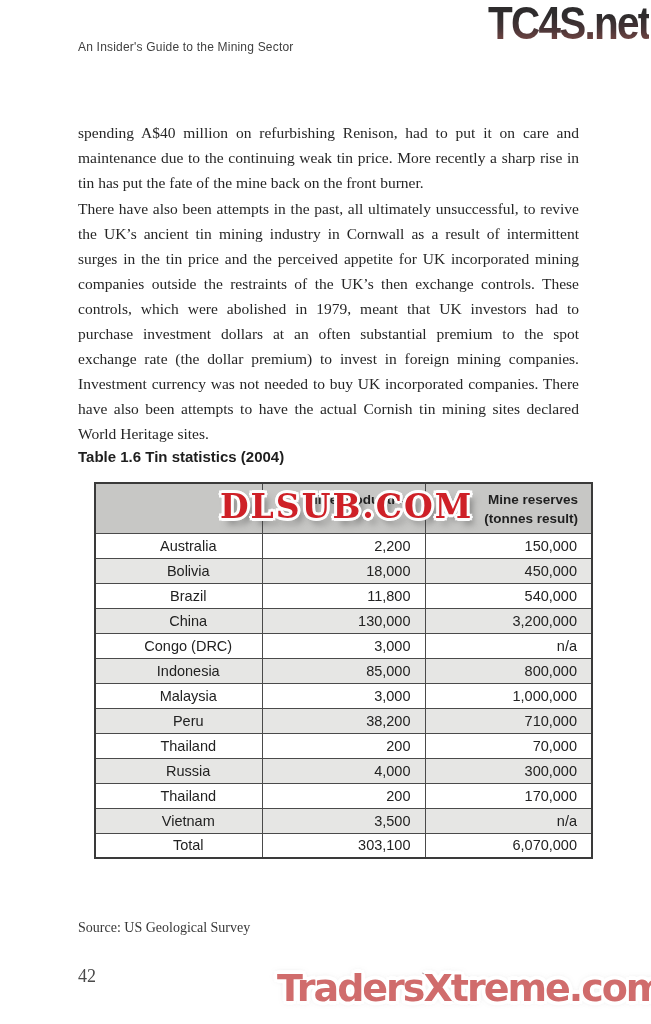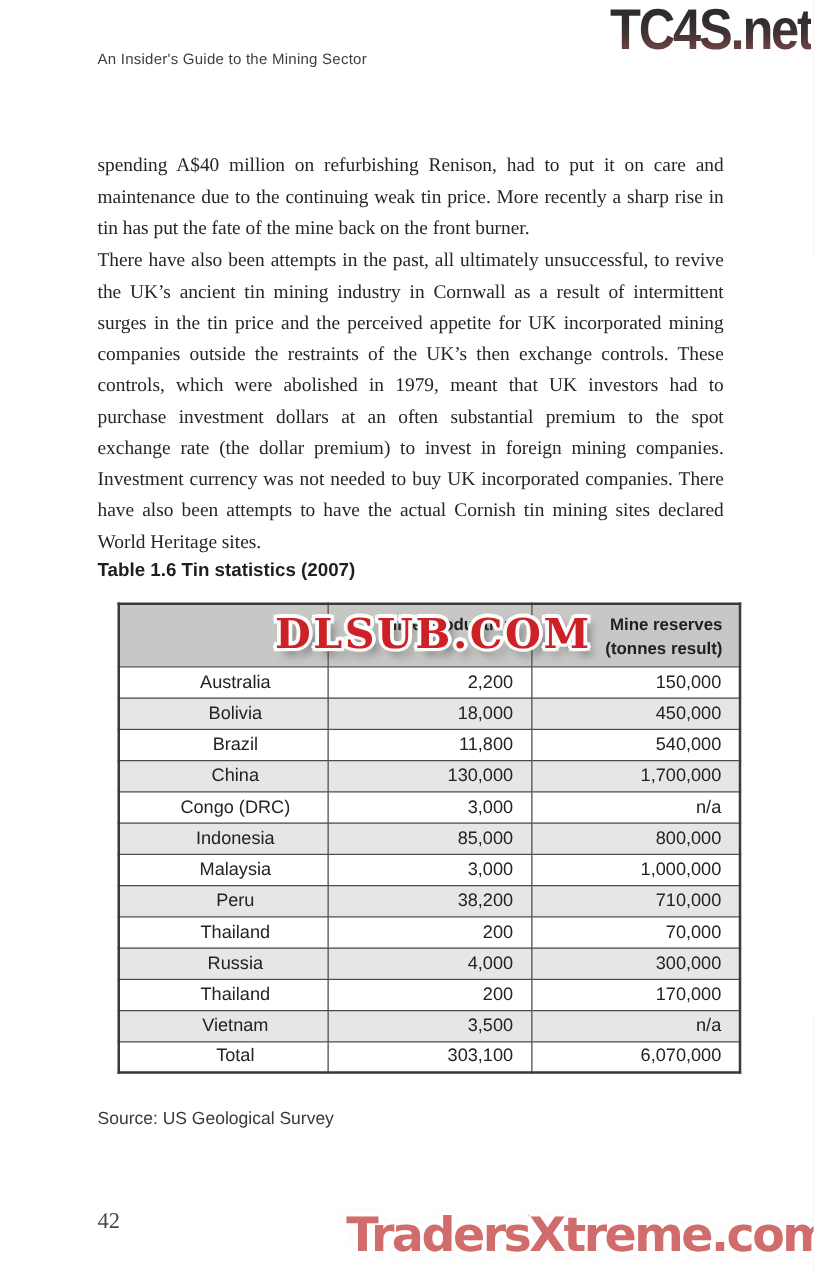--- a/index.html
+++ b/index.html
@@ -127,22 +127,22 @@
       5px 6px 7px rgba(60, 60, 60, 0.55);
     z-index: 5;
     white-space: nowrap;
     margin-left: 37px;
   }
 
   
   .source-line {
     position: absolute;
     left: 78px;
-    top: 886px;
-    font-family: Liberation Sans, sans-serif;
+    top: 920px;
+    font-family: Liberation Serif, serif;
     font-size: 14px;
     color: #383838;
   }
 
   
   .page-number {
     position: absolute;
     left: 78px;
     top: 966px;
     font-family: "Liberation Serif", serif;
@@ -175,21 +175,21 @@
 
   <div class="running-header">An Insider's Guide to the Mining Sector</div>
 
   <div class="wm-tc4s">TC4S.net</div>
 
   <div class="body-text">
     <p>spending A$40 million on refurbishing Renison, had to put it on care and maintenance due to the continuing weak tin price. More recently a sharp rise in tin has put the fate of the mine back on the front burner.</p>
     <p>There have also been attempts in the past, all ultimately unsuccessful, to revive the UK’s ancient tin mining industry in Cornwall as a result of intermittent surges in the tin price and the perceived appetite for UK incorporated mining companies outside the restraints of the UK’s then exchange controls. These controls, which were abolished in 1979, meant that UK investors had to purchase investment dollars at an often substantial premium to the spot exchange rate (the dollar premium) to invest in foreign mining companies. Investment currency was not needed to buy UK incorporated companies. There have also been attempts to have the actual Cornish tin mining sites declared World Heritage sites.</p>
   </div>
 
-  <div class="table-title">Table 1.6 Tin statistics (2007)</div>
+  <div class="table-title">Table 1.6 Tin statistics (2004)</div>
 
   <table class="tin-table">
     <colgroup>
       <col class="col-country">
       <col class="col-prod">
       <col class="col-res">
     </colgroup>
     <thead>
       <tr>
         <th></th>
@@ -217,21 +217,21 @@
 
     <tr>
       <td class="c-country">Brazil</td>
       <td class="c-num">11,800</td>
       <td class="c-num">540,000</td>
     </tr>
 
     <tr class="shaded">
       <td class="c-country">China</td>
       <td class="c-num">130,000</td>
-      <td class="c-num">1,700,000</td>
+      <td class="c-num">3,200,000</td>
     </tr>
 
     <tr>
       <td class="c-country">Congo (DRC)</td>
       <td class="c-num">3,000</td>
       <td class="c-num">n/a</td>
     </tr>
 
     <tr class="shaded">
       <td class="c-country">Indonesia</td>

